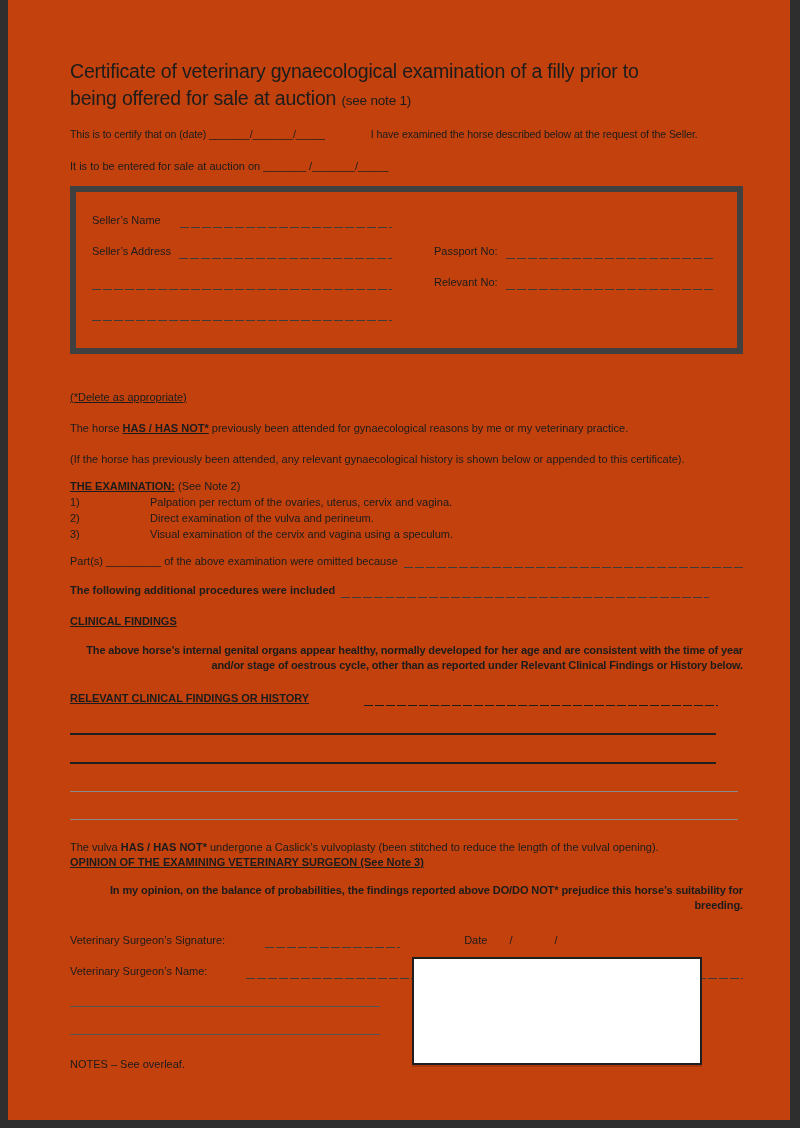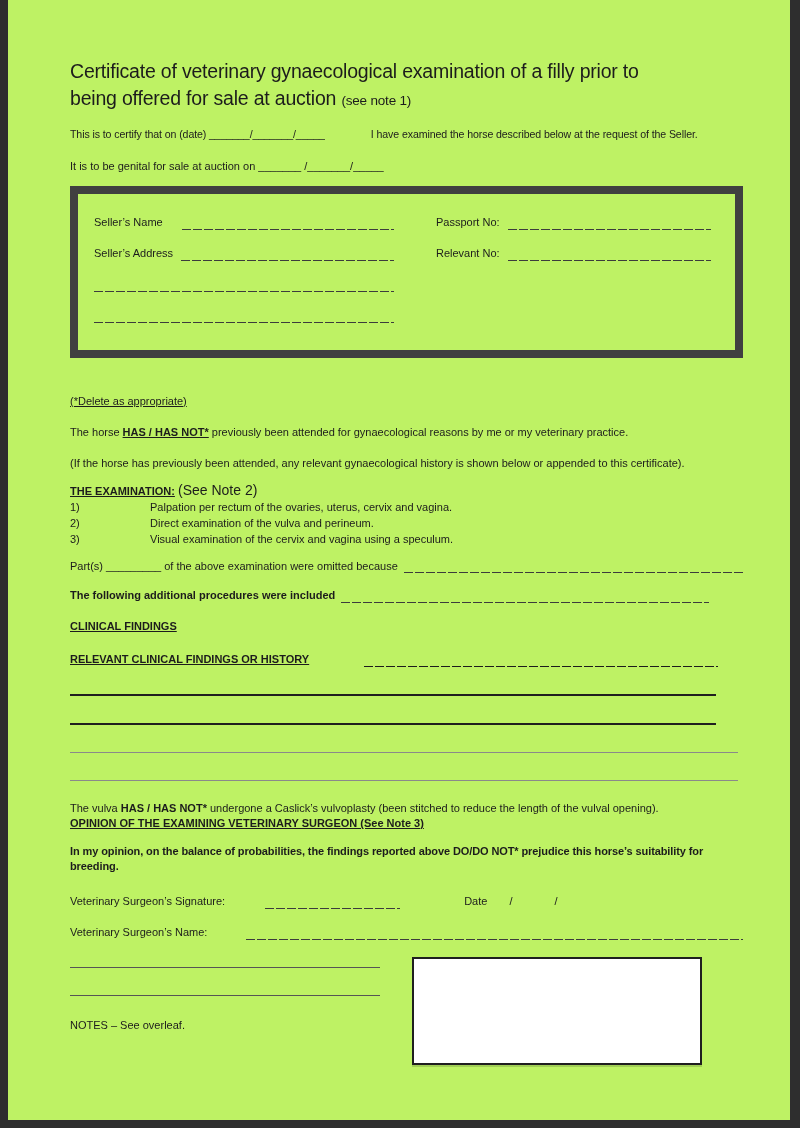--- a/index.html
+++ b/index.html
@@ -5,54 +5,55 @@
   html,body{margin:0;padding:0;}
   body{
     width:800px;height:1128px;position:relative;
     background:#2e2e2e;
     font-family:"Liberation Sans", sans-serif;
     color:#1c1c1c;
     overflow:hidden;
   }
   .page{
     position:absolute;left:8px;top:0;width:782px;height:1120px;
-    background:#bef264;
+    background:#c2410c;
   }
   .content{padding:58px 47px 0 62px;font-size:11px;line-height:15px;}
   p,h1,div{margin:0;padding:0;}
   .nowrap{white-space:nowrap;}
-  .b{font-weight:bold;}
+  .b{font-weight:bold;text-align:right;}
   .u{text-decoration:underline;}
   .title{font-size:19.5px;line-height:27px;font-weight:normal;letter-spacing:-0.2px;white-space:nowrap;}
   .title-note{font-size:13.5px;}
   .certify{margin-top:13px;font-size:10.6px;letter-spacing:-0.1px;}
   .certify .post{margin-left:14px;padding-left:32px;}
   .auction{margin-top:17px;}
   
   .sellerbox{
     margin-top:12px;display:flex;
-    border:8px solid #404040;
+    border:6px solid #404040;
     padding:20px 24px 12px 16px;
+    align-items:center;
   }
   .col-l{width:300px;}
   .col-r{flex:1;margin-left:42px;}
   .frow{display:flex;align-items:flex-end;height:16px;margin-bottom:15px;}
   .lbl{white-space:nowrap;padding-right:8px;}
   .lblw{min-width:80px;}
   
   .bl{
     display:inline-block;height:13px;
     background:repeating-linear-gradient(90deg,#3c3c3c 0 9px,rgba(0,0,0,0) 9px 11px) left bottom / 100% 1px no-repeat;
   }
   .f{flex:1;}
   .row{display:flex;align-items:flex-end;}
   .mt{margin-top:16px;}
   .delete-note{margin-top:36px;text-decoration:underline;}
   .exam-head{margin-top:12px;}
-  .exam-note{font-size:14px;font-weight:normal;text-decoration:none;}
+  .exam-note{font-size:11px;font-weight:normal;text-decoration:none;}
   .xrow{display:flex;line-height:16px;}
   .xnum{width:80px;flex:0 0 80px;}
   .omitted{margin-top:12px;align-items:center;}
   .additional{margin-top:14px;}
   .clin-head{margin-top:16px;}
   .clin-body{margin-top:14px;line-height:15px;letter-spacing:-0.15px;}
   .relevant{margin-top:18px;gap:43px;}
   .relevant .bl{margin-left:12px;margin-right:25px;background:repeating-linear-gradient(90deg,#1c1c1c 0 9px,rgba(0,0,0,0) 9px 11px) left bottom / 100% 1.5px no-repeat;}
   .fline{height:0;border-bottom:2px solid #1f1f1f;margin-top:27px;margin-right:27px;}
   .fline.thin{border-bottom:1px solid #8a8a8a;margin-right:5px;}
@@ -87,21 +88,21 @@
     <h1 class="title">
       <span>Certificate of veterinary gynaecological examination of a filly prior to</span><br>
       <span>being offered for sale at auction</span>
       <span class="title-note">(see note 1)</span>
     </h1>
 
     <p class="certify nowrap">
       <span>This is to certify that on (date) _______/_______/_____</span><span class="post">I have examined the horse described below at the request of the Seller.</span>
     </p>
 
-    <p class="auction">It is to be genital for sale at auction on _______ /_______/_____</p>
+    <p class="auction">It is to be entered for sale at auction on _______ /_______/_____</p>
 
     <div class="sellerbox">
       <div class="col-l">
         <div class="frow">
           <span class="lbl lblw">Seller’s Name</span>
           <span class="bl f"></span>
         </div>
         <div class="frow">
           <span class="lbl">Seller’s Address</span>
           <span class="bl f"></span>
@@ -158,20 +159,21 @@
 
     <div class="row additional">
       <span class="b nowrap">The following additional procedures were included</span>
       <span class="bl f" style="margin-left:6px;margin-right:34px;"></span>
     </div>
 
     <p class="clin-head">
       <span class="b u">CLINICAL FINDINGS</span>
     </p>
 
+    <p class="clin-body b">The above horse’s internal genital organs appear healthy, normally developed for her age and are consistent with the time of year and/or stage of oestrous cycle, other than as reported under Relevant Clinical Findings or History below.</p>
 
     <div class="row relevant">
       <span class="b u nowrap">RELEVANT CLINICAL FINDINGS OR HISTORY</span>
       <span class="bl f"></span>
     </div>
 
     <div class="fline"></div>
     <div class="fline"></div>
     <div class="fline thin"></div>
     <div class="fline thin"></div>

